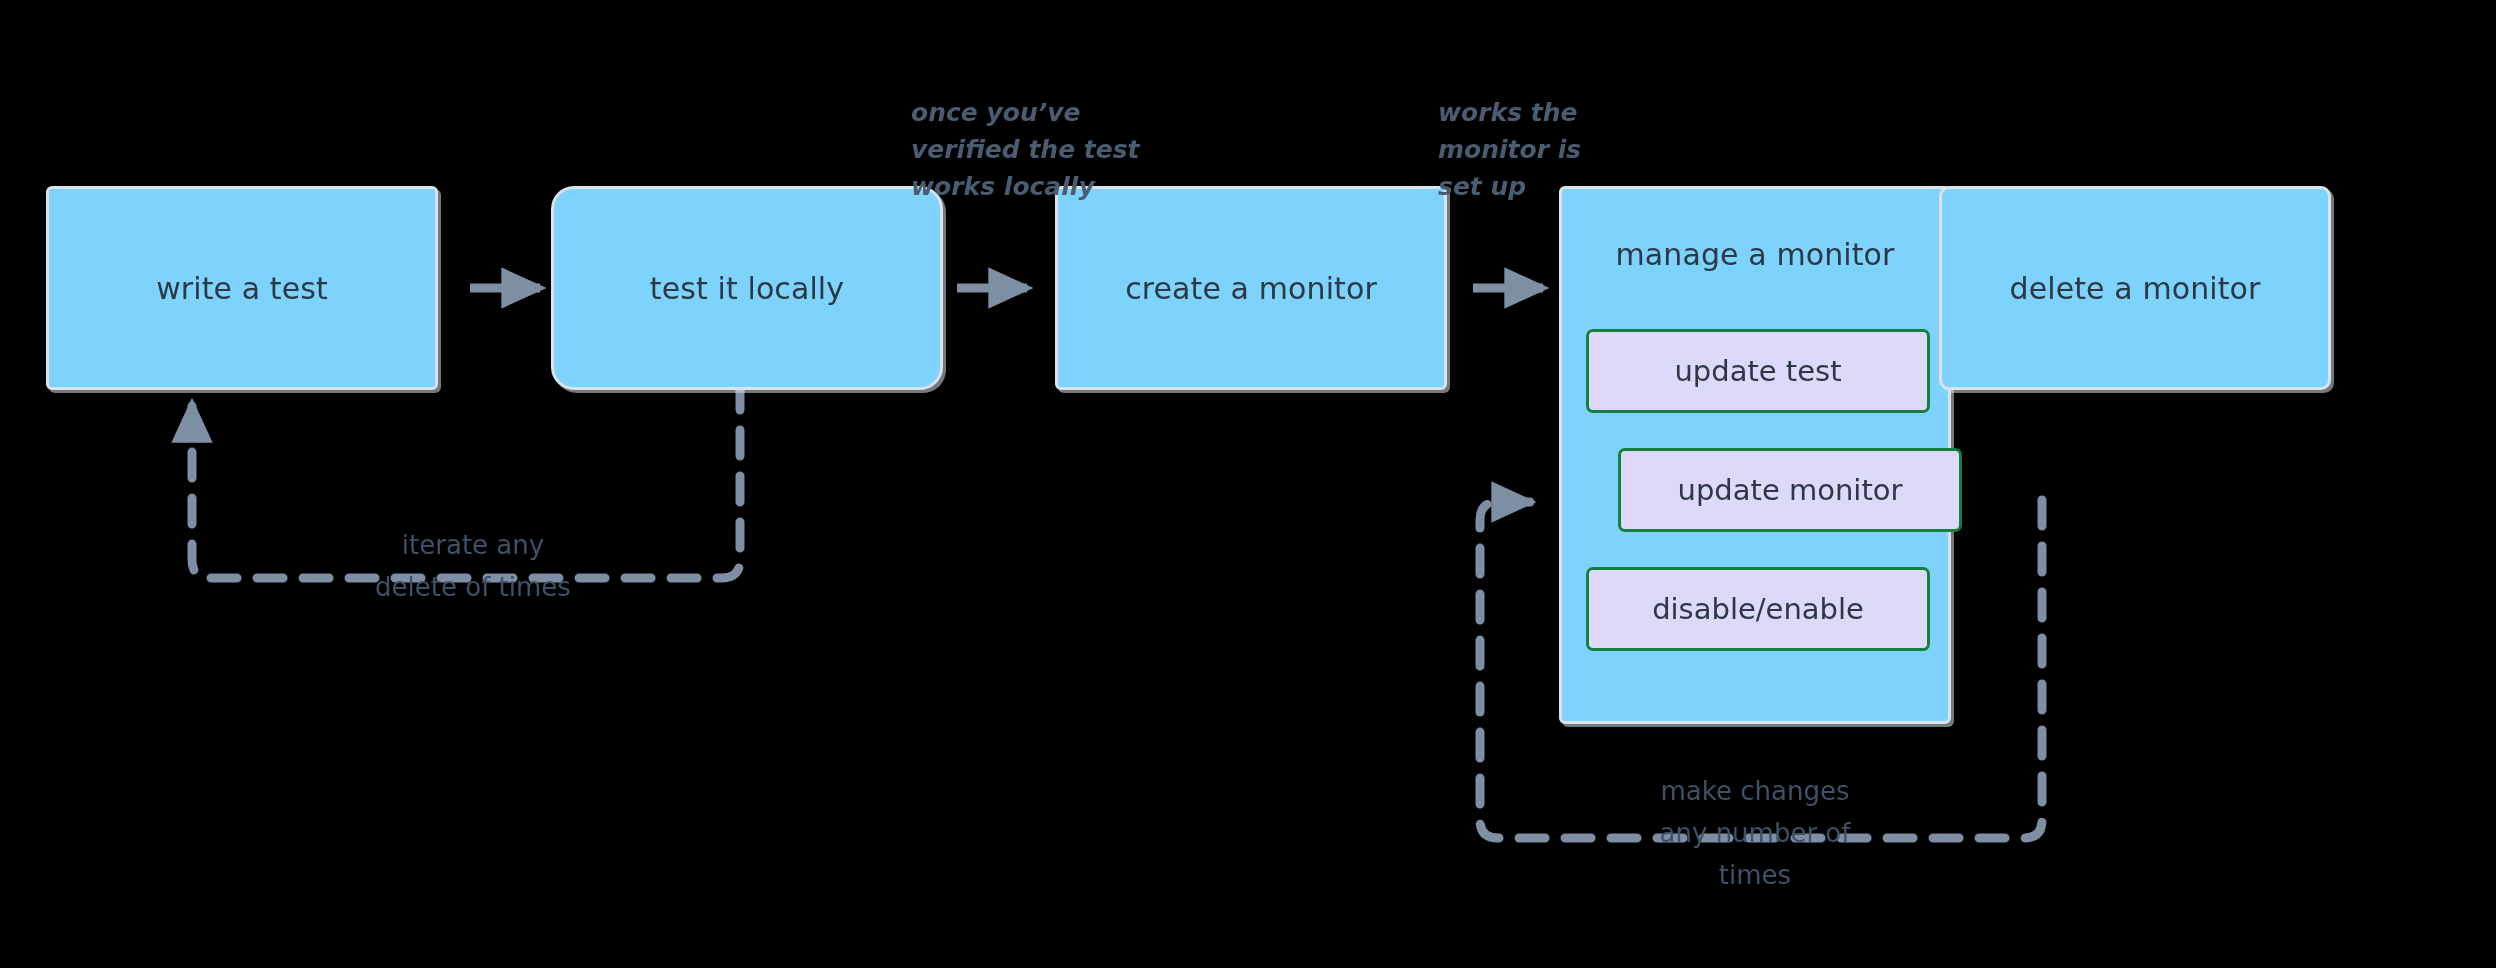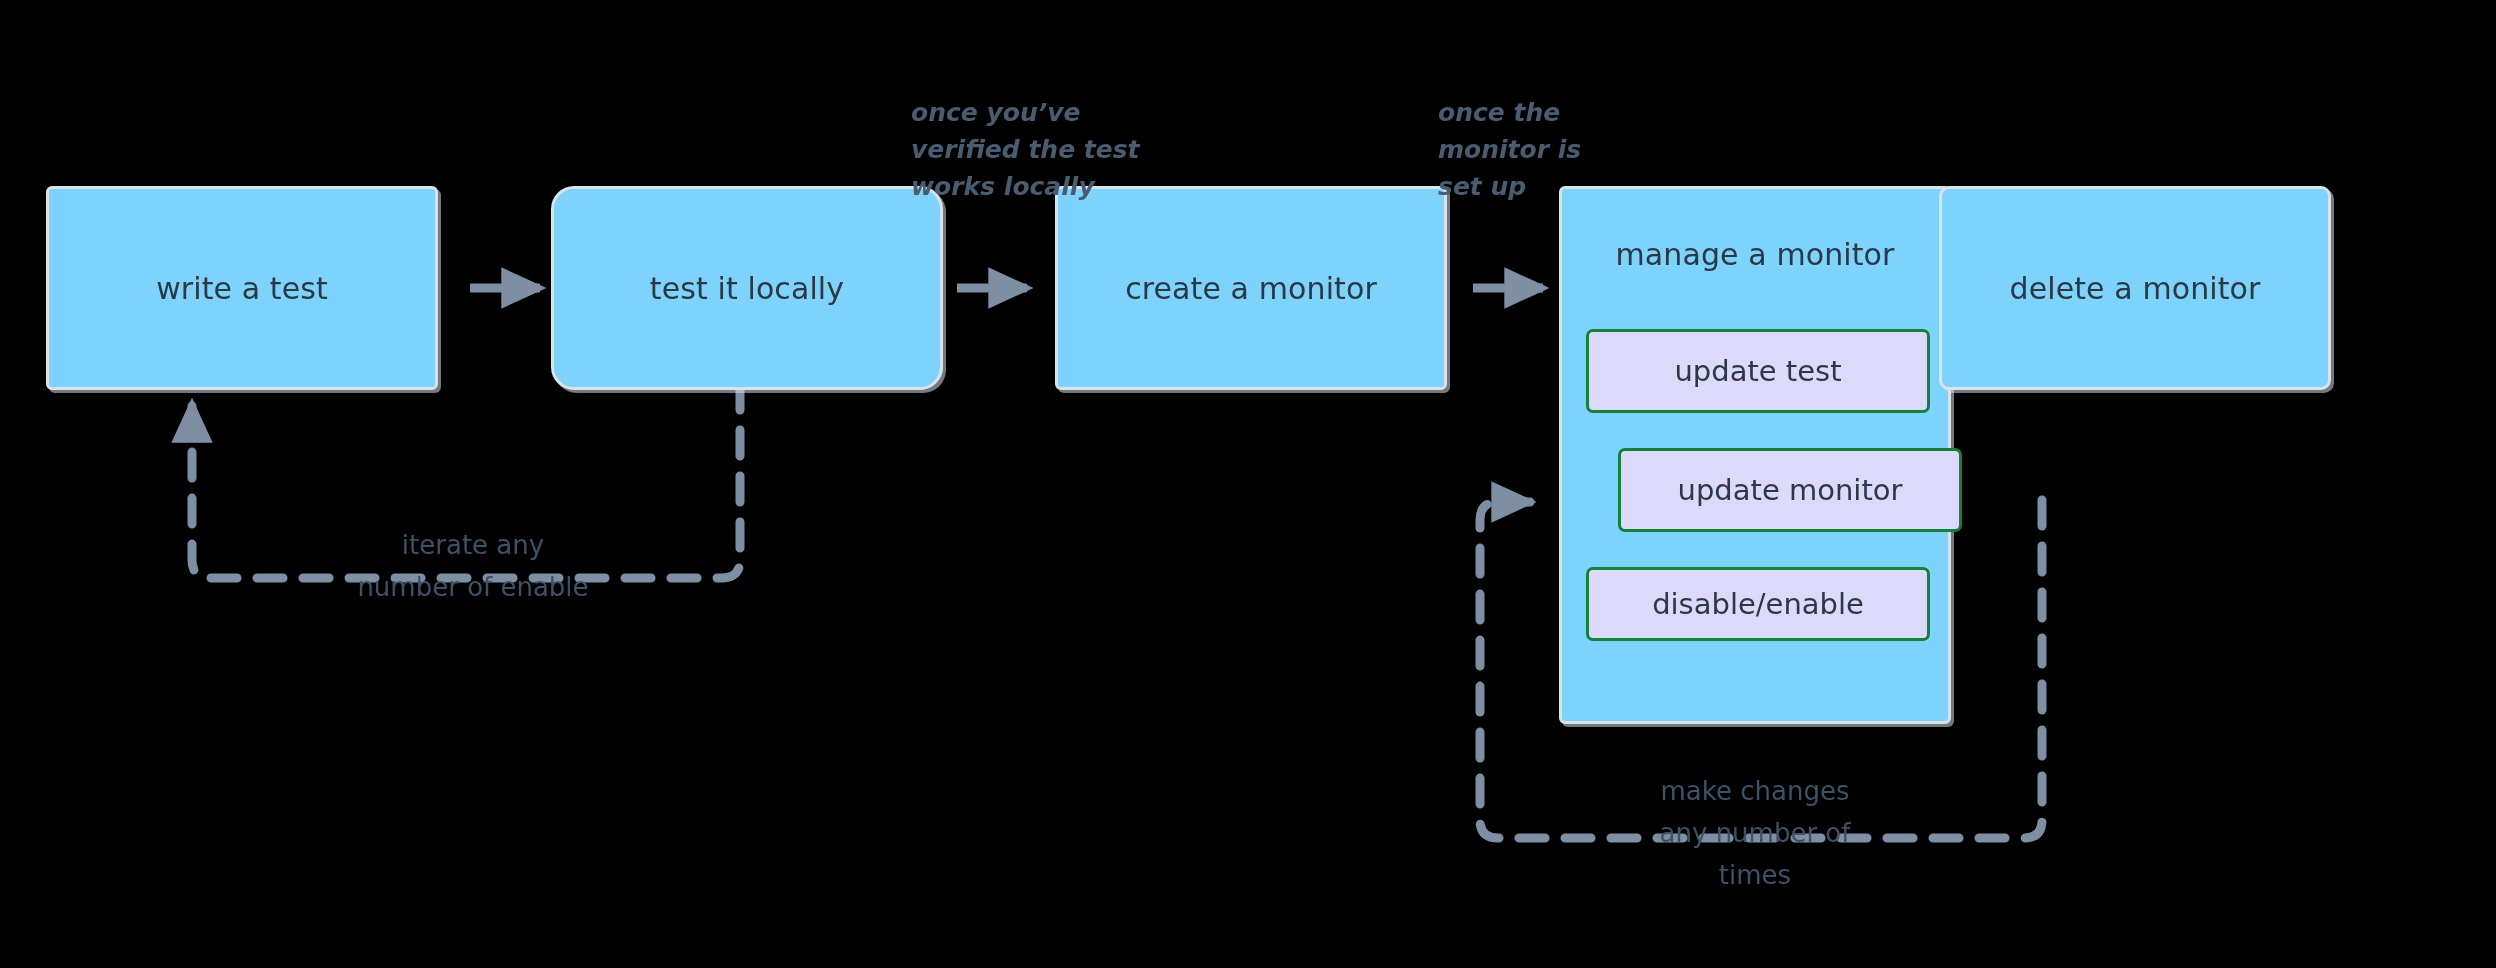--- a/index.html
+++ b/index.html
@@ -147,37 +147,37 @@
     <div class="node-label">manage a monitor</div>
 
     <div class="chip" style="left:24px; top:140px; width:344px; height:84px;">
       <span class="chip-label">update test</span>
     </div>
 
     <div class="chip" style="left:24px; top:259px; width:344px; height:84px;margin-left:32px;">
       <span class="chip-label">update monitor</span>
     </div>
 
-    <div class="chip" style="left:24px; top:378px; width:344px; height:74px;">
+    <div class="chip" style="left:24px; top:378px; width:344px; height:84px;">
       <span class="chip-label">disable/enable</span>
     </div>
   </div>
 
   <div class="node plain" style="left:1939px; top:186px; width:392px; height:204px;border-radius:10px;">
     <div class="node-label">delete a monitor</div>
   </div>
 
   <div class="note italic" style="left:911px; top:46px; width:300px;">once you’ve
 verified the test
 works locally</div>
 
-  <div class="note italic" style="left:1438px; top:46px; width:260px;">once the
+  <div class="note italic" style="left:1438px; top:46px; width:260px;">works the
 monitor is
 set up</div>
 
   <div class="note loop" style="left:283px; top:524px; width:380px;">iterate any
-number of enable</div>
+delete of times</div>
 
   <div class="note loop" style="left:1565px; top:770px; width:380px;">make changes
 any number of
 times</div>
 
 </div>
 
 </body></html>

